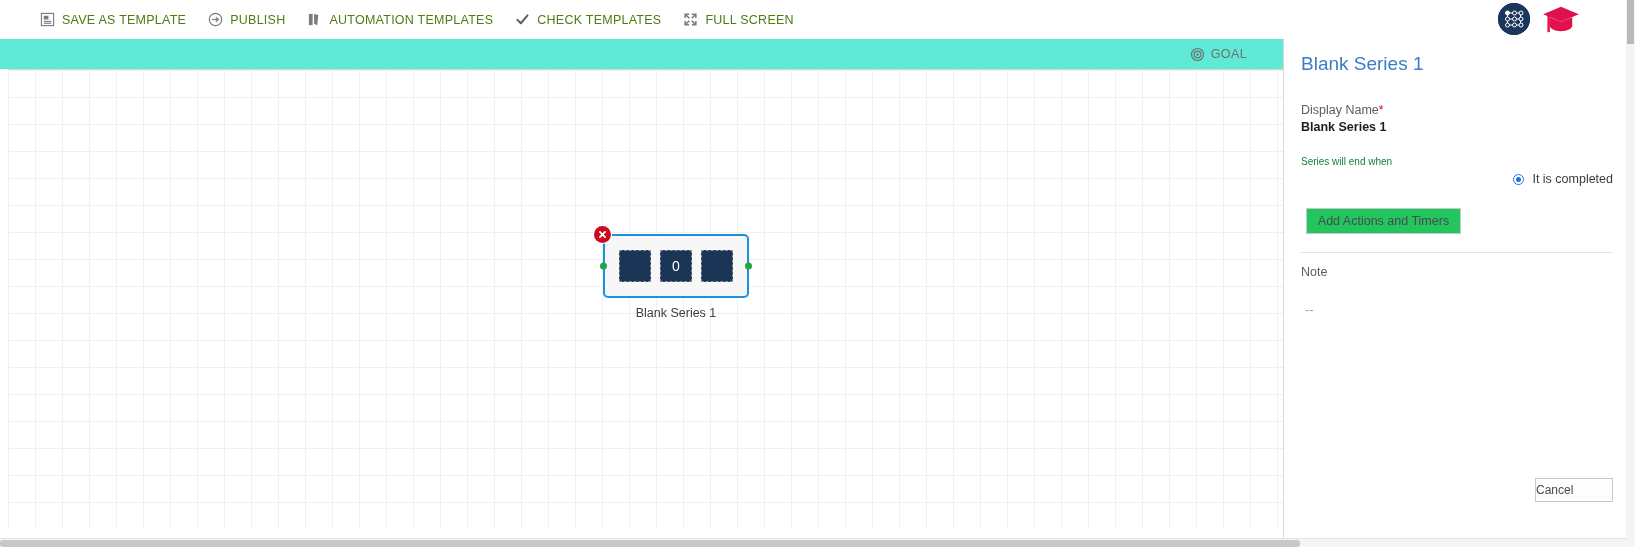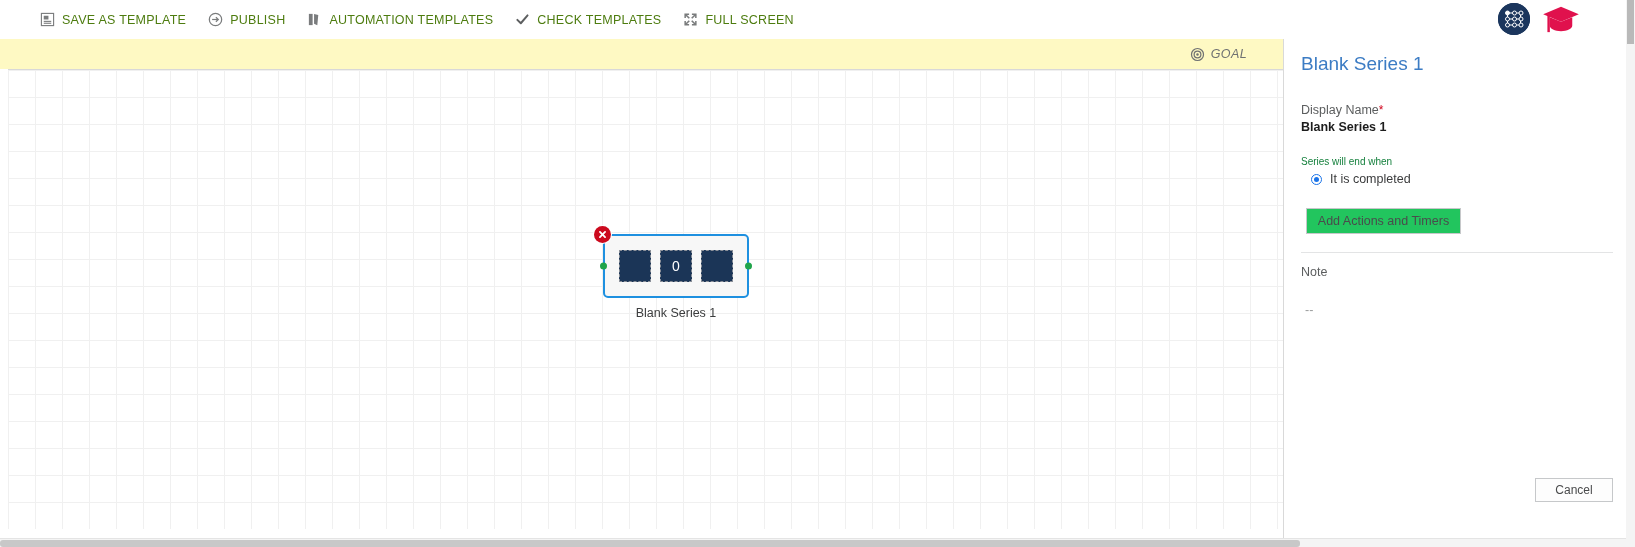--- a/index.html
+++ b/index.html
@@ -36,23 +36,22 @@
   .circ-icon { width:32px; height:32px; border-radius:50%; background:#1b365d; display:block; }
   .cap-icon  { width:38px; height:30px; display:block; }
 
   
   .canvas-wrap {
     position:absolute; left:0; top:39px; width:1283px; height:500px;
     background:#ffffff; overflow:hidden;
   }
   .goalbar {
     position:relative; height:30px; width:100%;
-    background:#fef9c3; display:flex; justify-content:flex-end;
+    background:#5eead4; display:flex; justify-content:flex-end;
     padding-right:36px;
-    font-style:italic;
   }
   .goal-chip { display:flex; align-items:center; gap:6px; }
   .goal-txt { font-size:12.5px; color:#6f7172; letter-spacing:.4px; }
   .goal-ico { width:15px; height:15px; display:block; }
 
   .canvas {
     position:absolute; left:8px; top:30px; right:0; bottom:10px;
     background-color:#ffffff;
     background-image:
       linear-gradient(to right, #f0f0f0 1px, transparent 1px),
@@ -112,21 +111,21 @@
   }
   .panel-title {
     font-size:19px; color:#3c7cc4; font-weight:400;
     margin-top:6px; margin-bottom:20px;
   }
   .fld-label { font-size:12.5px; color:#5b5d5e; margin-bottom:3px;margin-top:28px; }
   .req-star { color:#d0021b; font-size:12px; }
   .fld-value { font-size:12.5px; color:#1d1d1d; font-weight:bold; margin-bottom:22px; }
 
   .grp-label { font-size:10px; color:#15803d; margin-bottom:5px; }
-  .radio-row { display:flex; align-items:center; gap:8px; margin:3px 0 3px 10px; cursor:pointer; }
+  .radio-row { display:flex; align-items:center; gap:8px; margin:3px 0 3px 10px; cursor:pointer;justify-content:flex-end; }
   .radio {
     width:11px; height:11px; border-radius:50%;
     border:1px solid #c2c4c6; background:#fff;
     flex:0 0 11px; position:relative;
   }
   .radio.on { border-color:#1a73e8; background:#fff; }
   .radio.on::after {
     content:""; position:absolute; left:2px; top:2px;
     width:5px; height:5px; border-radius:50%; background:#1a73e8;
   }
@@ -138,21 +137,21 @@
     border:1px solid #c6c8ca; background:#22c55e;
     font-size:12.5px; color:#4a4b4c; cursor:pointer;
     font-family:"Liberation Sans", sans-serif;
   }
   .divider { height:1px; background:#e3e4e5; margin:18px 0 12px 0; }
   .note-lbl { font-size:12.5px; color:#5b5d5e; margin-bottom:24px; }
   .note-val { font-size:12.5px; color:#9a9c9d; margin-left:4px; }
 
   .cancel-btn {
     position:absolute; right:22px; bottom:37px;
-    width:78px; padding:4px 0; text-align:center;
+    width:78px; padding:4px 0; text-align:left;
     border:1px solid #c6c8ca; background:#fdfdfd;
     font-size:12px; color:#4a4b4c; cursor:pointer;
     font-family:"Liberation Sans", sans-serif;
   }
 
   
   .hscroll {
     position:absolute; left:0; bottom:0; width:1635px; height:9px;
     background:#f4f4f4; border-top:1px solid #e4e4e4;
   }

